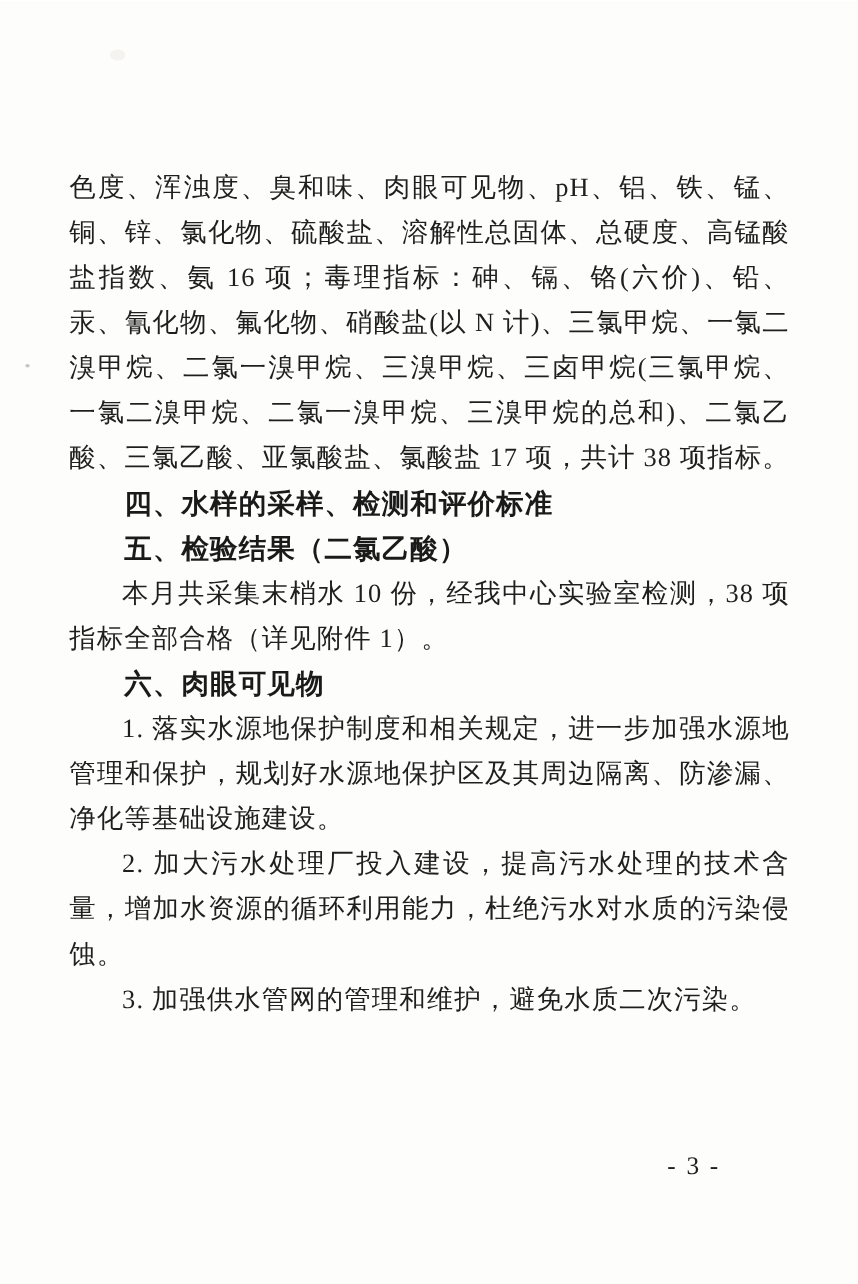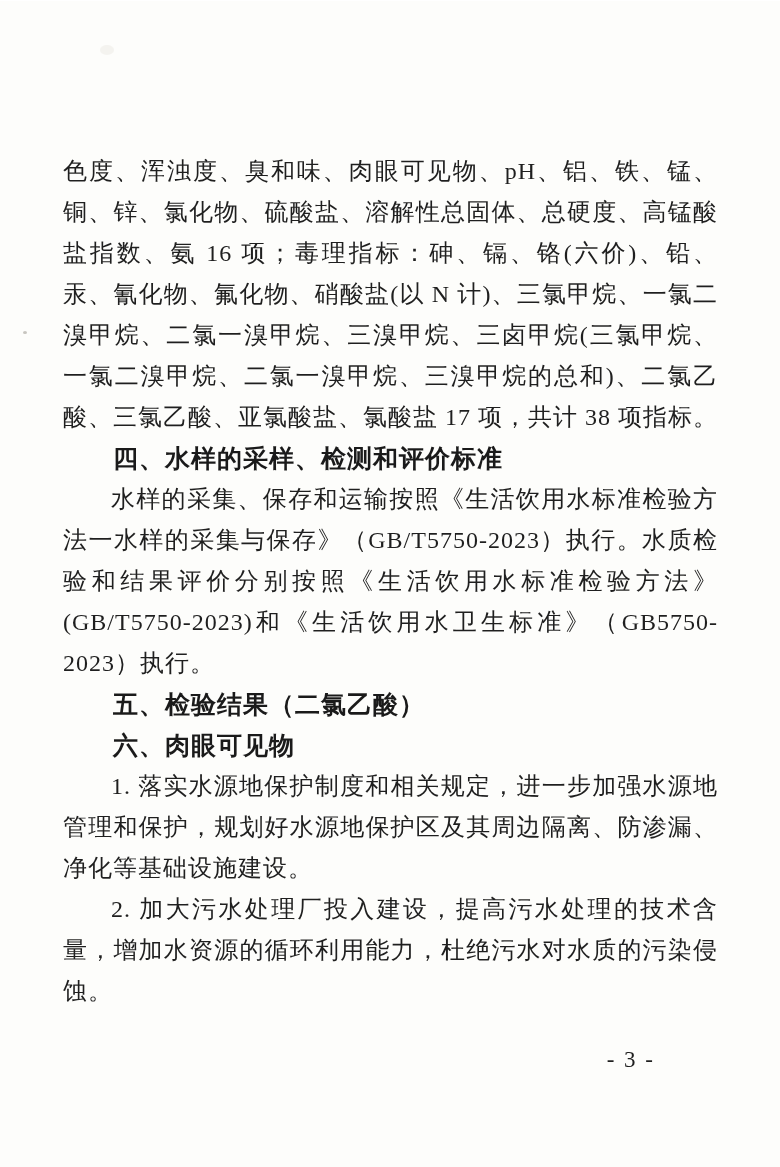--- a/index.html
+++ b/index.html
@@ -75,27 +75,28 @@
 
 <div class="page">
 
   <div class="scan-smudge"></div>
   <div class="scan-dot"></div>
 
   <p class="body-para">色度、浑浊度、臭和味、肉眼可见物、pH、铝、铁、锰、铜、锌、氯化物、硫酸盐、溶解性总固体、总硬度、高锰酸盐指数、氨 16 项；毒理指标：砷、镉、铬(六价)、铅、汞、氰化物、氟化物、硝酸盐(以 N 计)、三氯甲烷、一氯二溴甲烷、二氯一溴甲烷、三溴甲烷、三卤甲烷(三氯甲烷、一氯二溴甲烷、二氯一溴甲烷、三溴甲烷的总和)、二氯乙酸、三氯乙酸、亚氯酸盐、氯酸盐 17 项，共计 38 项指标。</p>
 
   <h2 class="section-heading">四、水样的采样、检测和评价标准</h2>
 
-  <p class="body-para indent">水样的采集、保存和运输按照《生活饮用水标准检验方法一水样的采集与保存》（GB/T5750-2023）执行。水质检验和结果评价分别按照《生活饮用水标准检验方法》(GB/T5750-2023)和《生活饮用水卫生标准》（GB5750-2023）执行。</p>
 
   <h2 class="section-heading">五、检验结果（二氯乙酸）</h2>
 
+  <p class="body-para indent">本月共采集末梢水 10 份，经我中心实验室检测，38 项指标全部合格（详见附件 1）。</p>
 
   <h2 class="section-heading">六、肉眼可见物</h2>
 
   <p class="body-para indent">1. 落实水源地保护制度和相关规定，进一步加强水源地管理和保护，规划好水源地保护区及其周边隔离、防渗漏、净化等基础设施建设。</p>
 
   <p class="body-para indent">2. 加大污水处理厂投入建设，提高污水处理的技术含量，增加水资源的循环利用能力，杜绝污水对水质的污染侵蚀。</p>
 
+  <p class="body-para indent">3. 加强供水管网的管理和维护，避免水质二次污染。</p>
 
   <div class="page-number">- 3 -</div>
 
 </div>
 
 </body></html>

